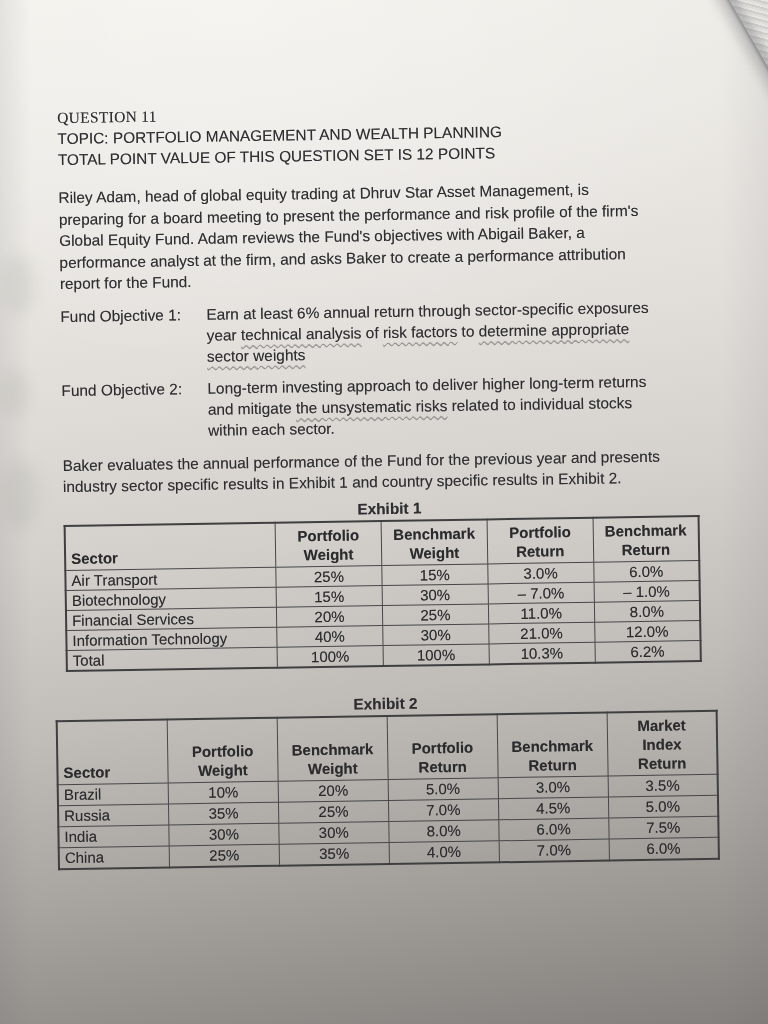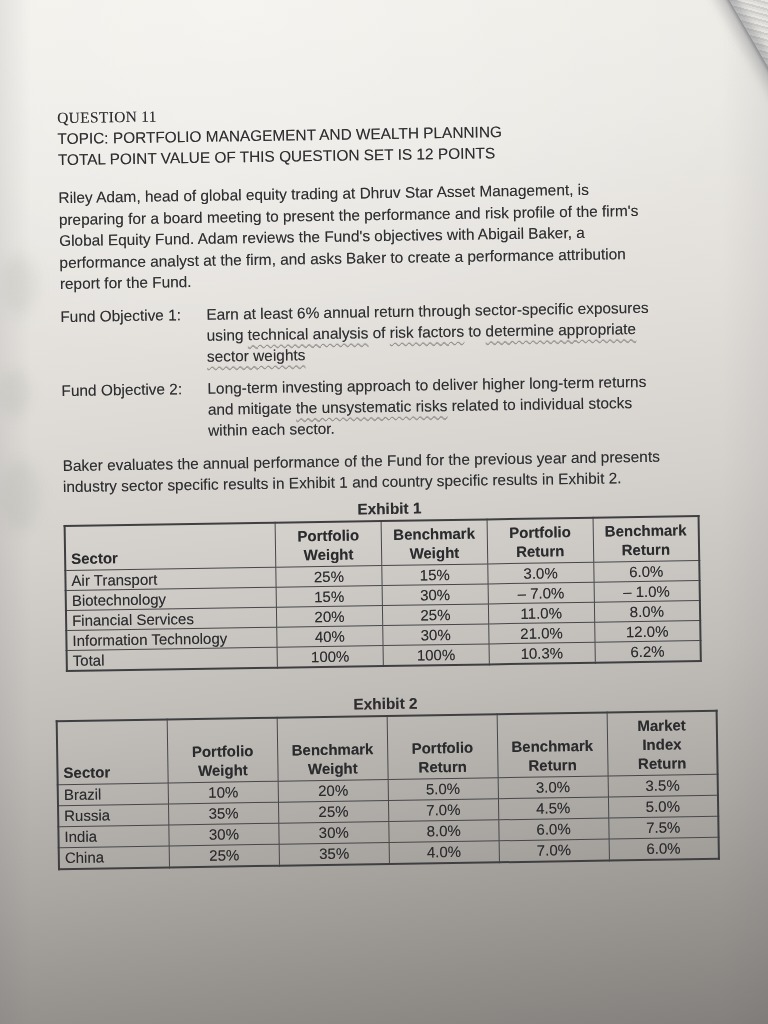--- a/index.html
+++ b/index.html
@@ -92,21 +92,21 @@
       <div class="line">Global Equity Fund. Adam reviews the Fund's objectives with Abigail Baker, a</div>
       <div class="line">performance analyst at the firm, and asks Baker to create a performance attribution</div>
       <div class="line">report for the Fund.</div>
     </div>
 
   <div>
       <div class="obj-row">
         <div class="obj-label">Fund Objective 1:</div>
         <div class="obj-text">
           <div class="line"><span>Earn at least 6% annual return through sector-specific exposures</span></div>
-          <div class="line"><span>using </span><span class="u">technical analysis</span><span> of </span><span class="u">risk factors</span><span> to </span><span class="u">determine appropriate</span></div>
+          <div class="line"><span>year </span><span class="u">technical analysis</span><span> of </span><span class="u">risk factors</span><span> to </span><span class="u">determine appropriate</span></div>
           <div class="line"><span class="u">sector weights</span></div>
         </div>
       </div>
       <div class="obj-row">
         <div class="obj-label">Fund Objective 2:</div>
         <div class="obj-text">
           <div class="line"><span>Long-term investing approach to deliver higher long-term returns</span></div>
           <div class="line"><span>and mitigate </span><span class="u">the unsystematic risks</span><span> related to individual stocks</span></div>
           <div class="line"><span>within each sector.</span></div>
         </div>

